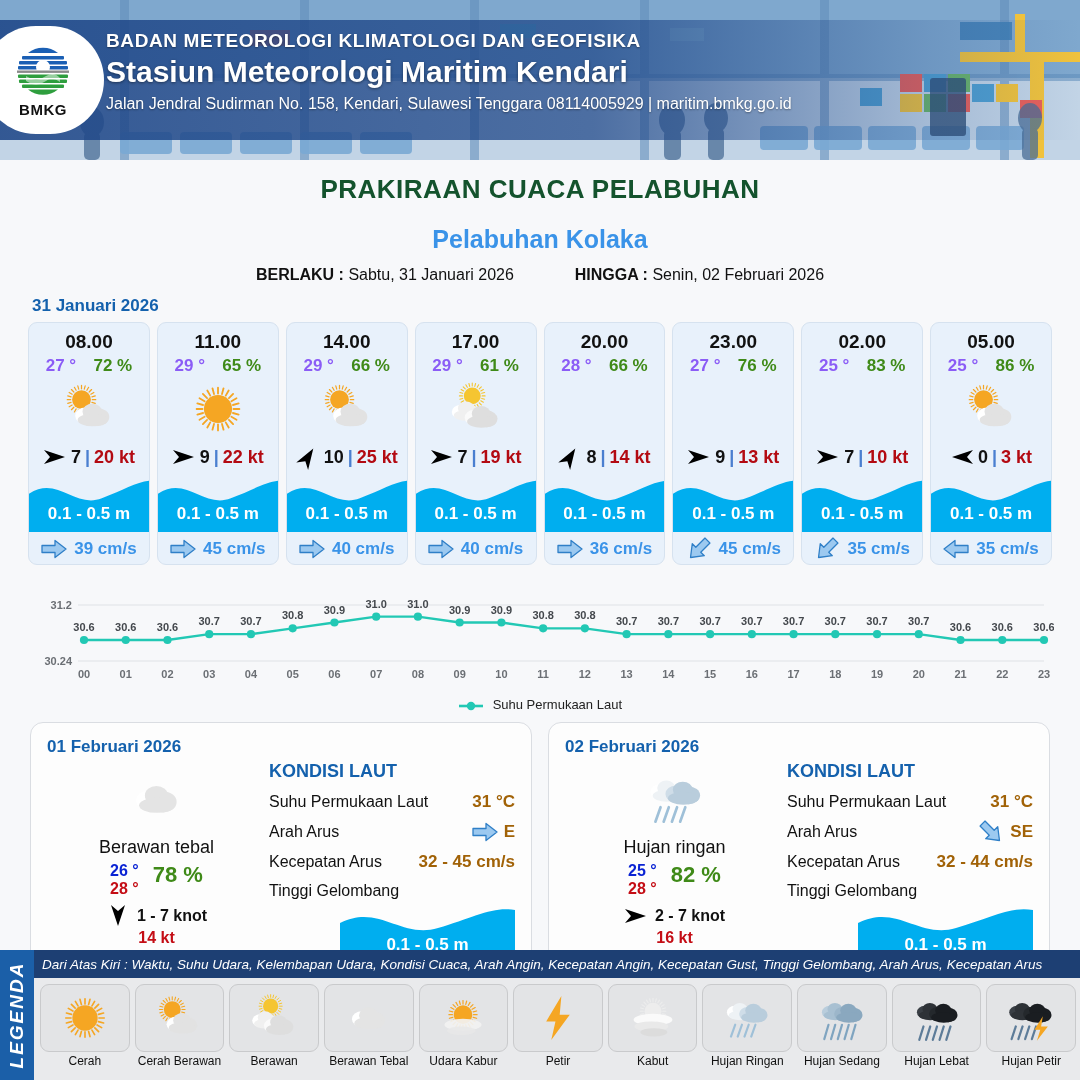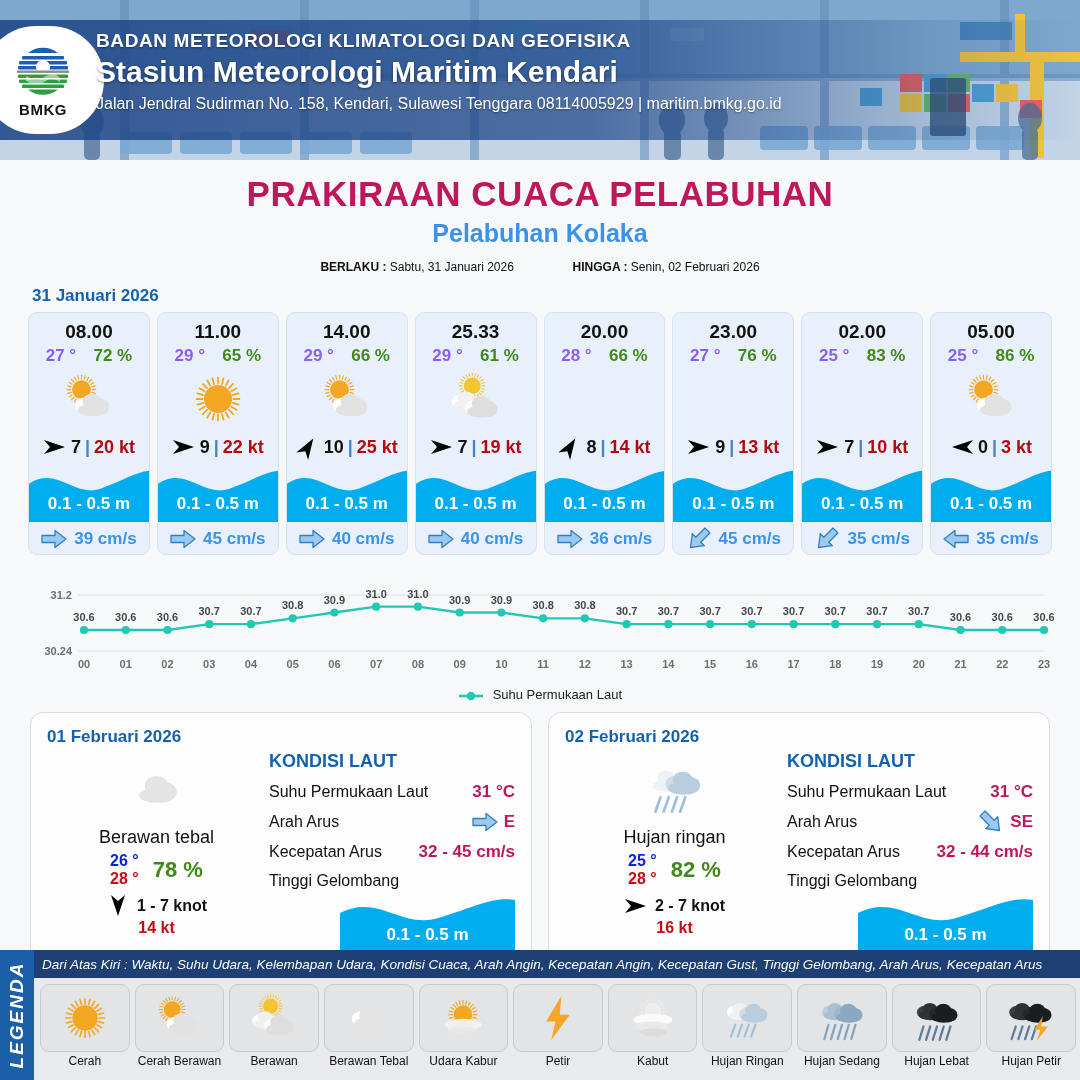--- a/index.html
+++ b/index.html
@@ -24,30 +24,30 @@
     background: linear-gradient(90deg, rgba(31,71,136,.88) 0%, rgba(31,71,136,.72) 55%, rgba(31,71,136,.18) 86%, rgba(31,71,136,0) 100%);
   }
   .logo-pill {
     position:absolute; left:-18px; top:26px;
     width:122px; height:108px; border-radius:62px;
     background:#fff; z-index:5;
     display:flex; flex-direction:column; align-items:center; justify-content:center;
   }
   .logo-mark { width:62px; height:56px; }
   .logo-text { font-size:15px; font-weight:bold; color:#111; letter-spacing:.5px; margin-top:2px;}
-  .hdr-text { position:absolute; left:96px; top:30px; z-index:6; }
+  .hdr-text { position:absolute; left:106px; top:30px; z-index:6; }
   .hdr-l1 { color:#fff; font-size:19px; font-weight:bold; letter-spacing:.6px; text-shadow:0 1px 2px rgba(0,0,0,.4); }
   .hdr-l2 { color:#fff; font-size:30px; font-weight:bold; margin-top:3px; text-shadow:0 1px 3px rgba(0,0,0,.45); }
   .hdr-l3 { color:#fff; font-size:16px; margin-top:6px; text-shadow:0 1px 2px rgba(0,0,0,.4); }
 
   
   .title-zone { text-align:center; padding-top:14px; }
-  .t-main { font-size:35px; font-weight:bold; color:#be185d; letter-spacing:.5px; }
-  .t-sub  { font-size:25px; font-weight:bold; color:#3a93e8; margin-top:5px; }
-  .t-valid { margin-top:12px; font-size:12px; color:#111; }
+  .t-main { font-size:26px; font-weight:bold; color:#14532d; letter-spacing:.5px; }
+  .t-sub  { font-size:25px; font-weight:bold; color:#3a93e8; margin-top:20px; }
+  .t-valid { margin-top:12px; font-size:16px; color:#111; }
   .t-valid .lab { font-weight:bold; }
   .t-valid .gap { display:inline-block; width:52px; }
 
   
   .daylabel { color:#1461ad; font-weight:bold; font-size:17px; margin:12px 0 6px 32px; }
 
   
   .cards { display:flex; gap:7px; padding:0 28px; }
   .card {
     flex:1; background:#e8f1fb; border:1px solid #d6e2ef; border-radius:9px;
@@ -80,33 +80,33 @@
   
   .days { display:flex; gap:16px; padding:10px 30px 0; }
   .day {
     flex:1; background:#fdfdfd; border:1px solid #dadde2; border-radius:13px;
     height:250px; position:relative; padding:14px 16px;
   }
   .d-date { color:#1461ad; font-weight:bold; font-size:17px; }
   .d-left { position:absolute; left:18px; top:42px; width:215px; text-align:center; }
   .d-ico { height:68px; display:flex; align-items:center; justify-content:center; }
   .d-cond { font-size:18px; color:#111; margin-top:4px; }
-  .d-temps { display:flex; align-items:center; justify-content:center; gap:14px; margin-top:4px; }
+  .d-temps { display:flex; align-items:flex-start; justify-content:center; gap:14px; margin-top:4px; }
   .d-tcol { text-align:left; line-height:1.15; }
   .d-tmin { color:#0a23d4; font-weight:bold; font-size:16px; }
   .d-tmax { color:#c40d15; font-weight:bold; font-size:16px; }
   .d-hum  { color:#3f8a18; font-weight:bold; font-size:22px; }
   .d-wind { display:flex; align-items:center; justify-content:center; gap:7px; margin-top:7px; }
   .d-wind .wtxt { font-size:16px; font-weight:bold; color:#111; }
   .d-gust { color:#c40d15; font-weight:bold; font-size:16px; margin-top:3px; }
   .d-right { position:absolute; left:238px; top:38px; right:16px; }
   .d-rtitle { color:#1461ad; font-weight:bold; font-size:18px; }
   .d-row { display:flex; justify-content:space-between; align-items:center; margin-top:10px; }
   .d-rlab { font-size:16px; color:#111; }
-  .d-rval2 { color:#be185d; font-weight:bold; font-size:17px; display:flex; align-items:flex-end; gap:6px; }
+  .d-rval2 { color:#a16207; font-weight:bold; font-size:17px; display:flex; align-items:flex-end; gap:6px; }
   .d-wavebox { position:absolute; right:0; bottom:-64px; width:175px; height:62px; }
   .d-wavetxt { position:absolute; left:0; right:0; bottom:9px; text-align:center; color:#fff; font-weight:bold; font-size:17px; z-index:2; }
 
   
   .legend {
     position:absolute; left:0; right:0; bottom:0; height:130px;
     background:#e9eaec;
   }
   .lg-side {
     position:absolute; left:0; top:0; bottom:0; width:34px;
@@ -422,21 +422,21 @@
     <div class="wavetxt">0.1 - 0.5 m</div>
   </div>
   <div class="c-cur">
     <svg width="26" height="20" viewBox="0 0 26 20" style="transform:rotate(0deg)">
       <path d="M1 6.5 H14 V1.5 L25 10 L14 18.5 V13.5 H1 Z" fill="#9cc9f0" stroke="#2f7fc7" stroke-width="1.3" stroke-linejoin="round"></path>
         </svg>
     <span class="cv">40 cm/s</span>
   </div>
 </div>
 <div class="card">
-  <div class="c-time">25.33</div>
+  <div class="c-time">17.00</div>
   <div class="c-th">
     <span class="c-temp">29 °</span>
     <span class="c-hum">61 %</span>
   </div>
   <div class="c-ico">
         <svg width="60" height="60" viewBox="0 0 64 64">
           <line x1="38.5" y1="18" x2="41.68" y2="18" stroke="#f5c531" stroke-width="1.17" stroke-linecap="round"></line>
           <line x1="38.14222117603522" y1="20.71759997357647" x2="41.213865303634456" y2="21.540644537002485" stroke="#f5c531" stroke-width="1.17" stroke-linecap="round"></line>
           <line x1="37.093266739736606" y1="23.25" x2="39.847227523771124" y2="24.84" stroke="#f5c531" stroke-width="1.17" stroke-linecap="round"></line>
           <line x1="35.42462120245875" y1="25.42462120245875" x2="37.67322076663197" y2="27.67322076663197" stroke="#f5c531" stroke-width="1.17" stroke-linecap="round"></line>

